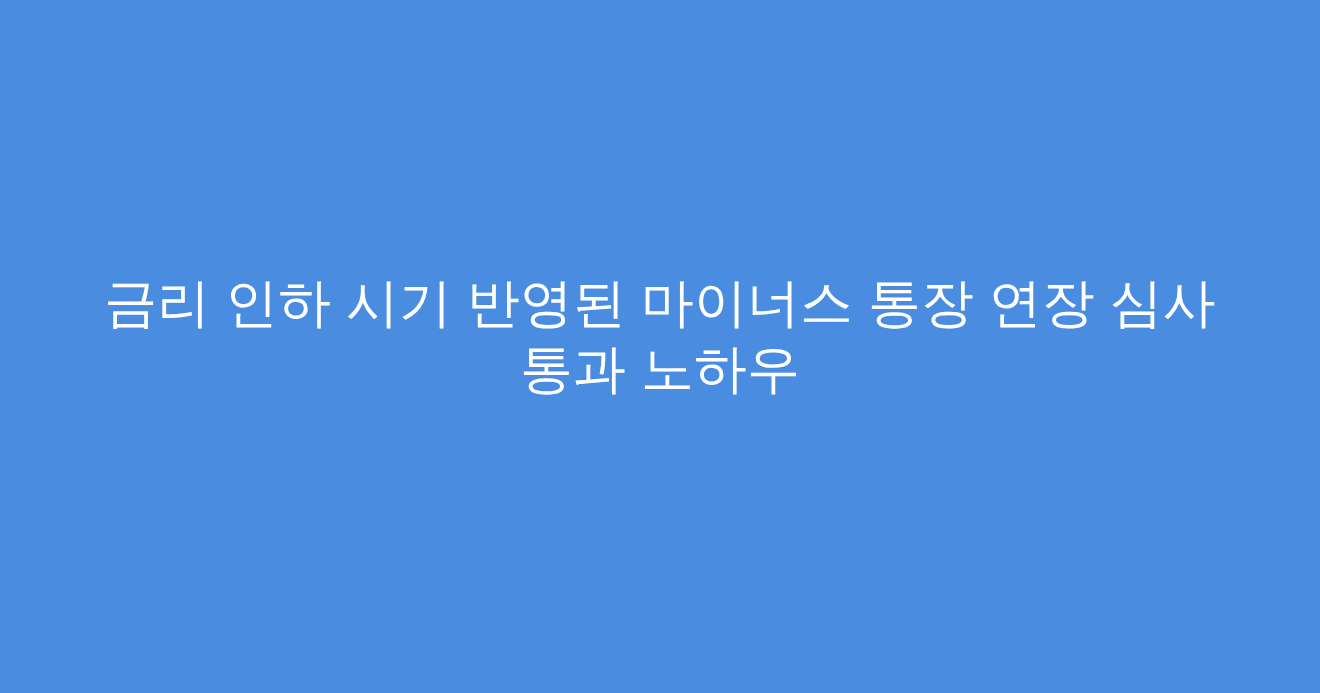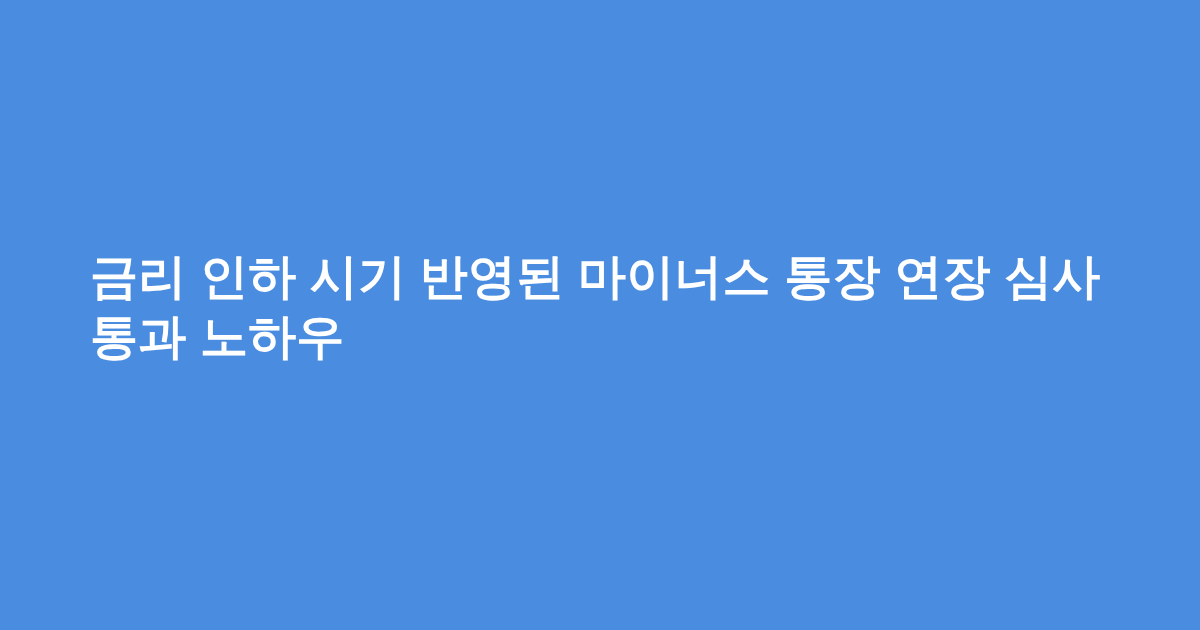--- a/index.html
+++ b/index.html
@@ -36,24 +36,24 @@
     justify-content: center;
     
     transform: translateY(-8px);
   }
 
   .card-title {
     margin: 0;
     color: #ffffff;
     font-family: "Liberation Sans", "DejaVu Sans", sans-serif;
     font-size: 48px;
-    font-weight: 700;
+    font-weight: 400;
     line-height: 60px;
     letter-spacing: 0.2px;
-    text-align: left;
+    text-align: center;
     word-break: keep-all;
     white-space: normal;
     -webkit-font-smoothing: antialiased;
   }
 </style>
 </head>
 <body>
 
 <div class="og-card" style="background-color: rgb(74, 140, 224);">
 

